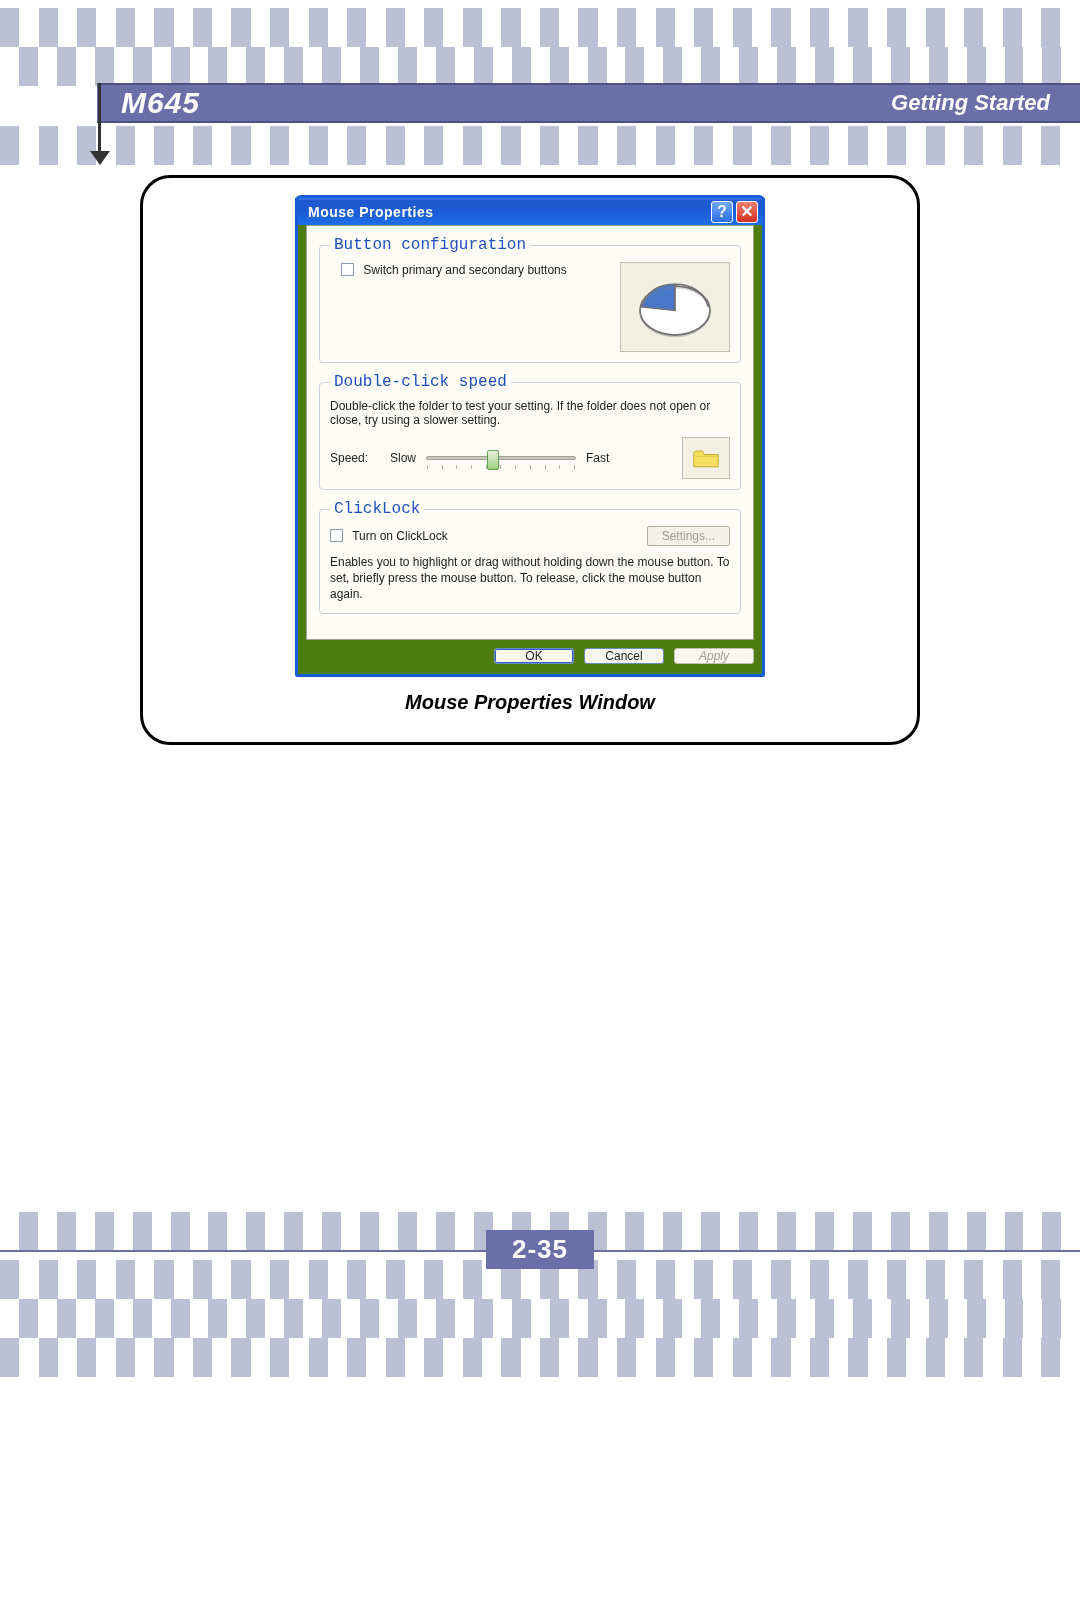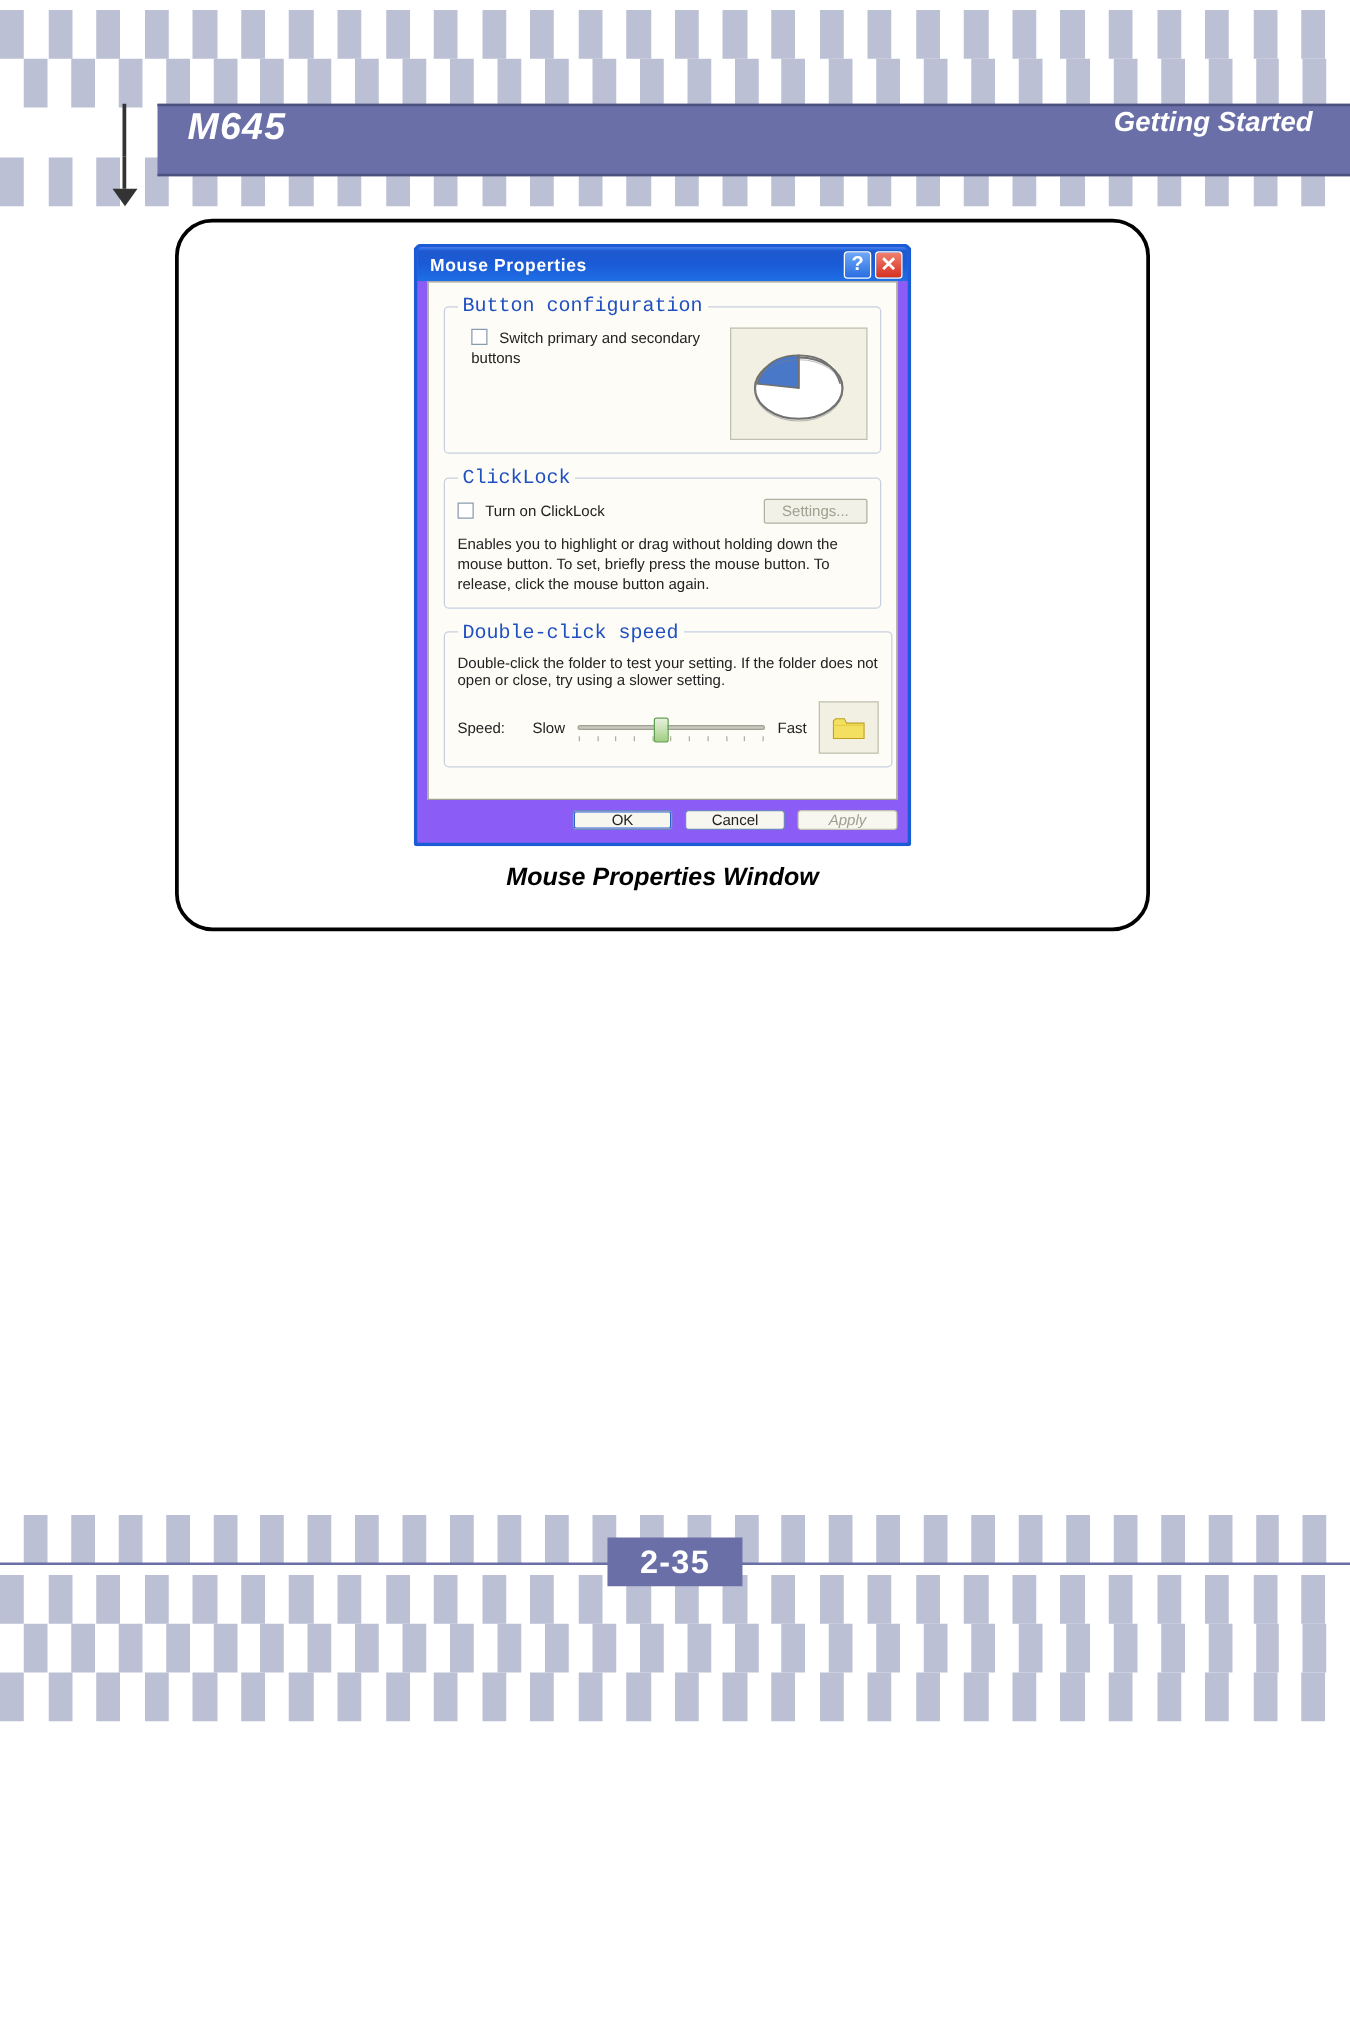--- a/index.html
+++ b/index.html
@@ -16,26 +16,26 @@
     display: flex; gap: 0;
   }
   .checker-row .sq {
     width: 39px; height: 39px;
     background: #bcc0d4;
   }
   .checker-row .sq.gap { background: transparent; }
 
   .header-bar {
     position: absolute;
-    top: 83px; left: 126px; right: 0;
-    height: 58px;
+    top: 83px; left: 97px; right: 0;
+    height: 40px;
     background: #6a6fa8;
     border-top: 2px solid #4d5180;
     border-bottom: 2px solid #4d5180;
-    display: flex; align-items: flex-start;
+    display: flex; align-items: center;
     color: #fff;
   }
   .header-model {
     font-size: 30px; font-weight: bold; font-style: italic;
     margin-left: 24px;
     letter-spacing: 1px;
   }
   .header-section {
     position: absolute; right: 30px;
     font-size: 22px; font-style: italic; font-weight: bold;
@@ -64,26 +64,26 @@
     position: absolute;
     top: 175px; left: 140px;
     width: 780px; height: 570px;
     border: 3px solid #000;
     border-radius: 30px;
     background: #fff;
     padding: 20px 80px;
   }
 
   .xp-window {
-    width: 398px; height: 479px;
+    width: 470px; height: 479px;
     margin: 0 auto;
     border: 3px solid #1a5bd6;
     border-top: none;
     border-radius: 0 0 3px 3px;
-    background: #8b5cf6;
+    background: #4d7c0f;
     display: flex; flex-direction: column;
     font-size: 12px;
     color: #222;
   }
   .titlebar {
     height: 30px;
     background: linear-gradient(to bottom,#3a80f3 0%,#1f59cf 10%,#1a5bd6 50%,#1f6fe6 100%);
     display: flex; align-items: center;
     padding: 0 4px 0 10px;
     color: #fff;
@@ -454,32 +454,20 @@
               <ellipse cx="50" cy="44" rx="40" ry="28" fill="#ffffff" stroke="#707070" stroke-width="2"></ellipse>
               <path d="M12 40 Q20 14 50 14 L50 44 Z" fill="#4a78c8" stroke="#707070" stroke-width="1.5"></path>
               <path d="M88 40 Q80 14 50 14 L50 44" fill="none" stroke="#707070" stroke-width="1.5"></path>
               <ellipse cx="50" cy="46" rx="40" ry="28" fill="none" stroke="#808080" stroke-width="1" opacity="0.5"></ellipse>
             </svg>
           </div>
         </div>
       </fieldset>
 
       <fieldset class="xp">
-        <legend>ClickLock</legend>
-        <div class="cl-row" style="margin-bottom:8px;">
-          <label>
-            <span class="chk"></span>
-            <span>Turn on ClickLock</span>
-          </label>
-          <div class="settings-btn">Settings...</div>
-        </div>
-        <div style="font-size:12px;line-height:1.35;">Enables you to highlight or drag without holding down the mouse button. To set, briefly press the mouse button. To release, click the mouse button again.</div>
-      </fieldset>
-
-      <fieldset class="xp">
         <legend>Double-click speed</legend>
         <div class="dbl-body">
           <div>Double-click the folder to test your setting. If the folder does not open or close, try using a slower setting.</div>
           <div class="dbl-row">
             <span style="width:50px">Speed:</span>
             <span>Slow</span>
             <div class="slider-track">
               <div class="slider-thumb"></div>
               <div class="slider-ticks">
                   <span></span>
@@ -499,20 +487,32 @@
             <div class="folder-box">
               <svg viewBox="0 0 32 24">
                 <path d="M2 6 L2 22 L30 22 L30 8 L14 8 L12 4 L4 4 Z" fill="#f4e060" stroke="#c0a020" stroke-width="1"></path>
                 <path d="M2 10 L30 10" stroke="#e0c840" stroke-width="1"></path>
               </svg>
             </div>
           </div>
         </div>
       </fieldset>
 
+      <fieldset class="xp">
+        <legend>ClickLock</legend>
+        <div class="cl-row" style="margin-bottom:8px;">
+          <label>
+            <span class="chk"></span>
+            <span>Turn on ClickLock</span>
+          </label>
+          <div class="settings-btn">Settings...</div>
+        </div>
+        <div style="font-size:12px;line-height:1.35;">Enables you to highlight or drag without holding down the mouse button. To set, briefly press the mouse button. To release, click the mouse button again.</div>
+      </fieldset>
+
     </div>
 
     <div class="dlg-buttons">
       <div class="dlg-btn default">OK</div>
       <div class="dlg-btn">Cancel</div>
       <div class="dlg-btn disabled">Apply</div>
     </div>
   </div>
 
   <div class="caption">Mouse Properties Window</div>

